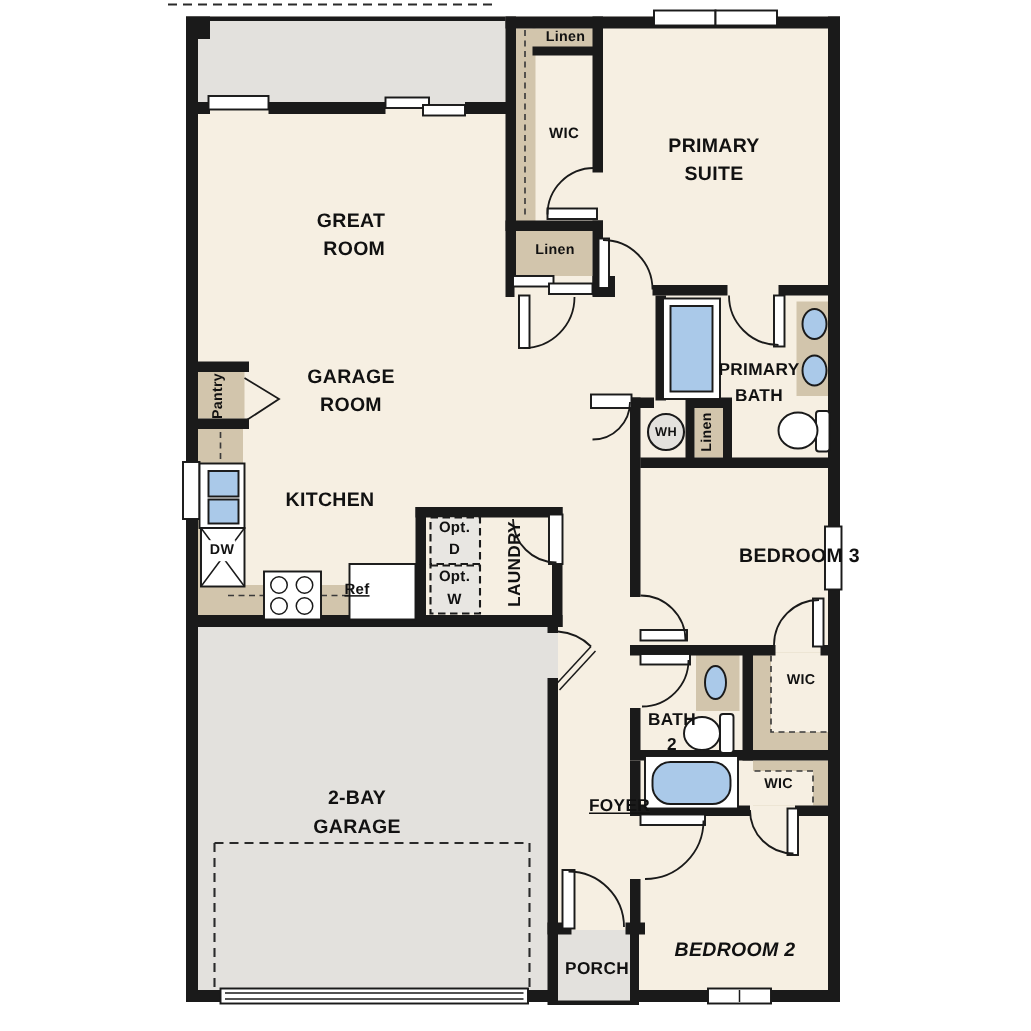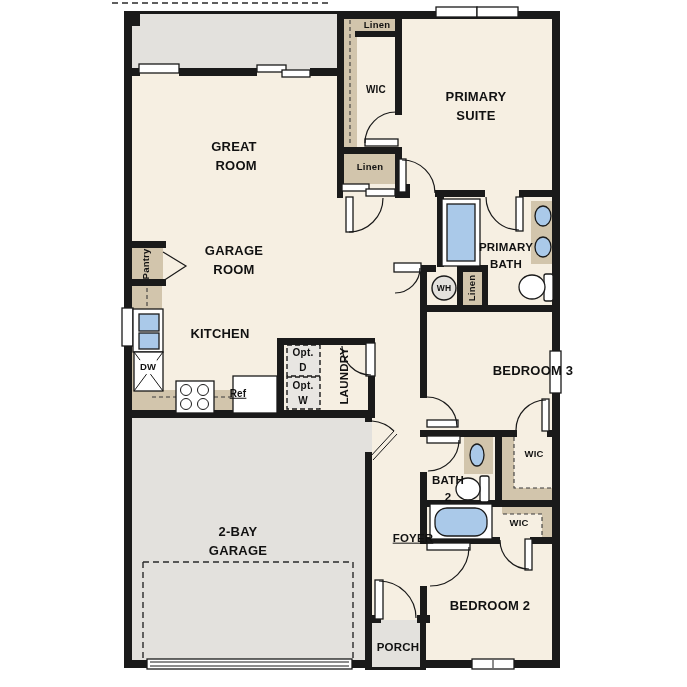--- a/index.html
+++ b/index.html
@@ -195,21 +195,21 @@
   <div class="lbl fs13" style="left:234px;top:261px;">GARAGE
 ROOM</div>
   <div class="lbl fs13" style="left:220px;top:334px;">KITCHEN</div>
   <div class="lbl fs13" style="left:238px;top:542px;">2-BAY
 GARAGE</div>
   <div class="lbl fs13" style="left:476px;top:107px;">PRIMARY
 SUITE</div>
   <div class="lbl fs11" style="left:506px;top:256px;">PRIMARY
 BATH</div>
   <div class="lbl fs13" style="left:492px;top:371px;margin-left:41px;">BEDROOM 3</div>
-  <div class="lbl fs13" style="left:490px;top:606px;">BEDROOM 2</div>
+  <div class="lbl fs13" style="left:490px;top:634px;font-style:italic;">BEDROOM 2</div>
   <div class="lbl fs11" style="left:448px;top:489px;">BATH
 2</div>
   <div class="lbl fs11" style="left:413px;top:538px;text-decoration:underline;">FOYER</div>
   <div class="lbl fs11" style="left:398px;top:647px;">PORCH</div>
   <div class="lbl fs11 v" style="left:344px;top:376px;">LAUNDRY</div>
   <div class="lbl fs9 v" style="left:146px;top:264px;">Pantry</div>
   <div class="lbl fs10" style="left:376px;top:90px;">WIC</div>
   <div class="lbl fs9" style="left:534px;top:454px;">WIC</div>
   <div class="lbl fs9" style="left:519px;top:523px;">WIC</div>
   <div class="lbl fs9" style="left:377px;top:25px;">Linen</div>

